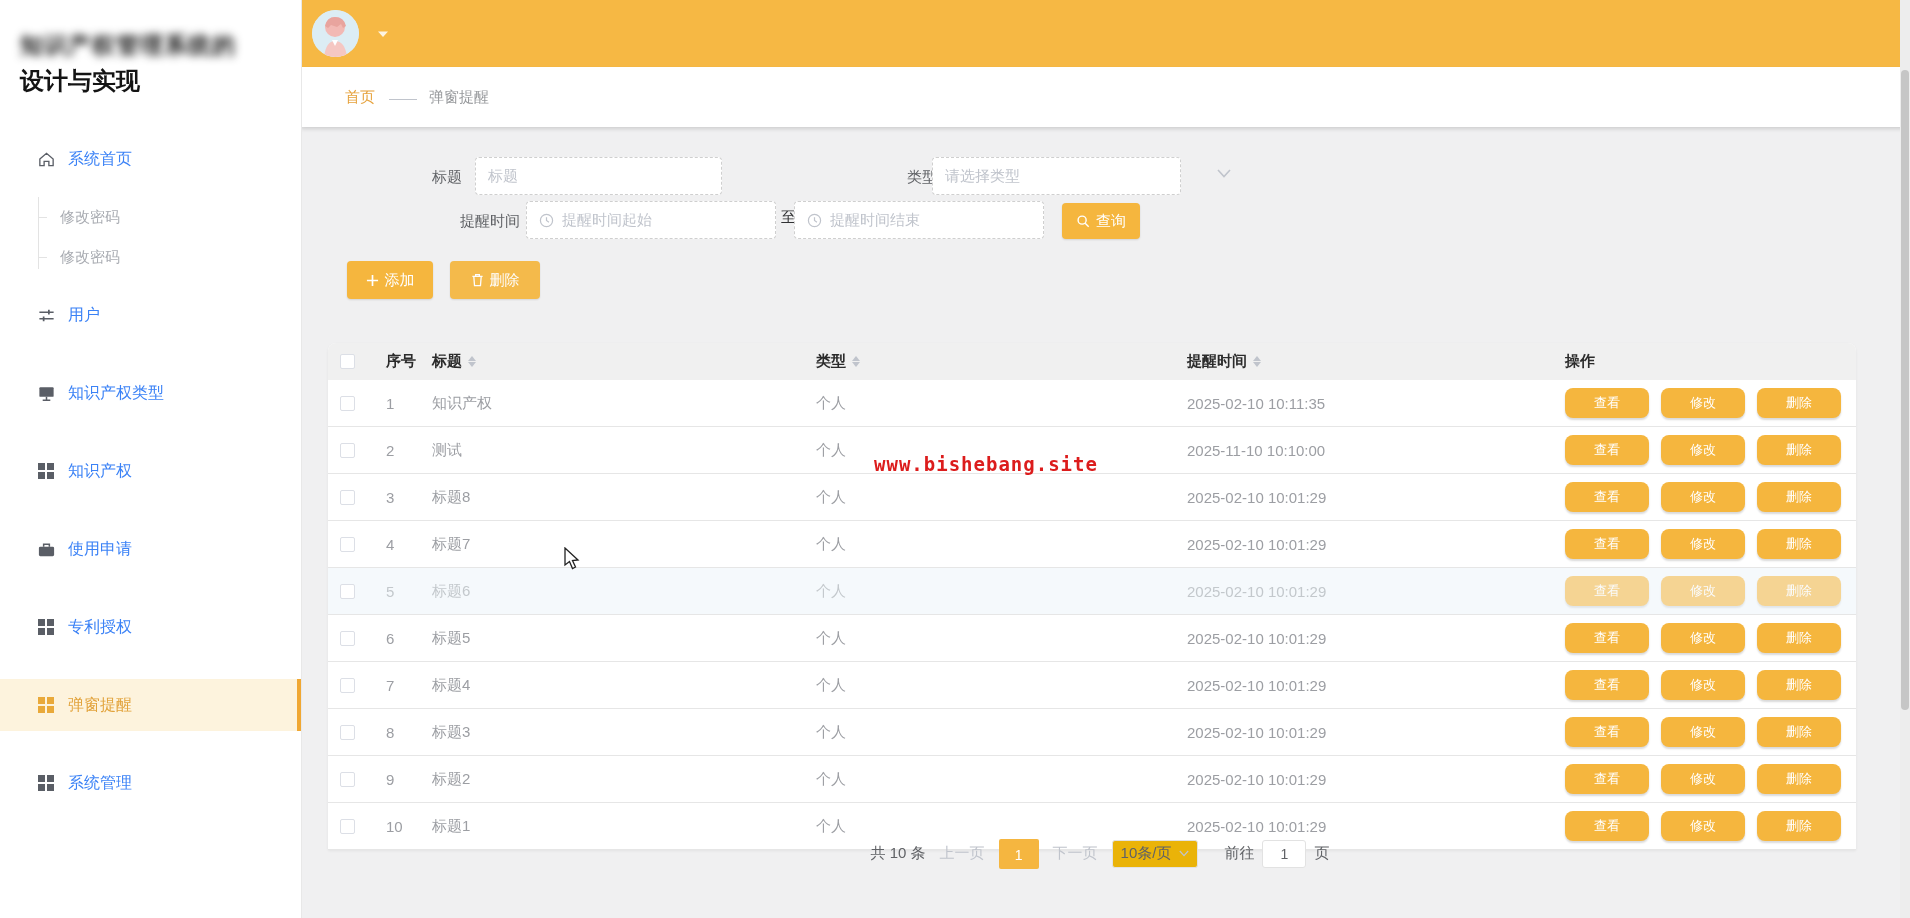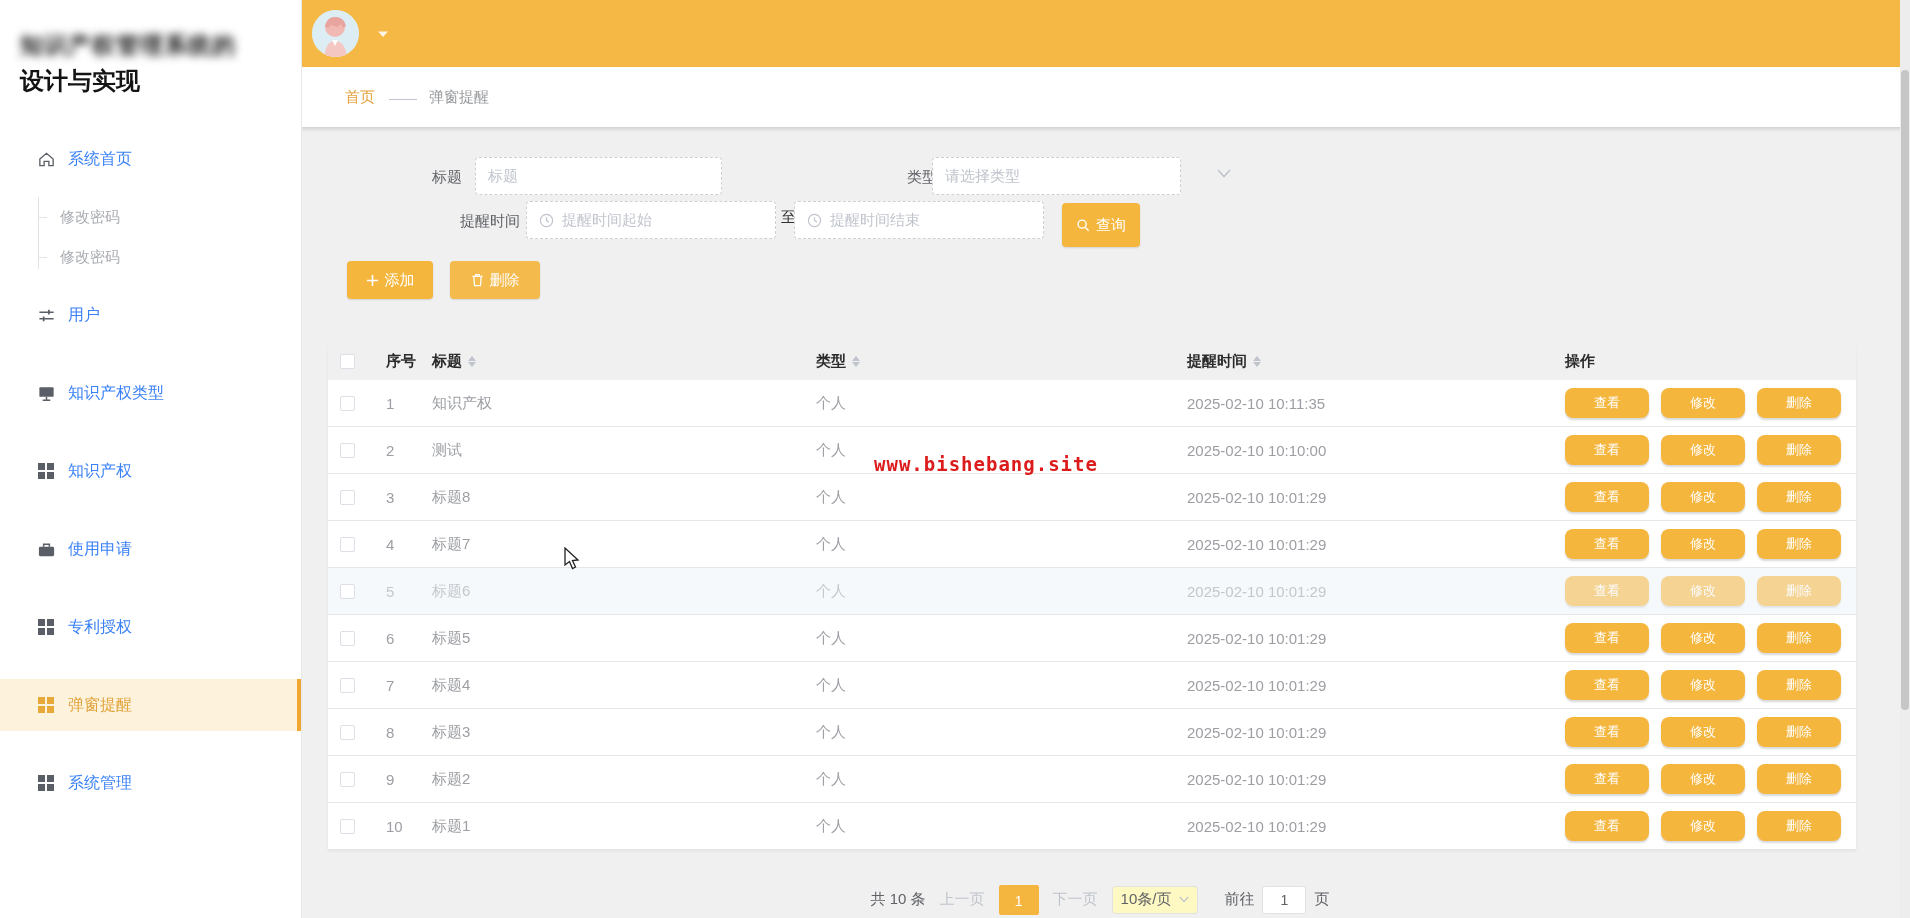--- a/index.html
+++ b/index.html
@@ -57,21 +57,21 @@
     border:1px dashed #cfcfcf; border-radius:4px; display:flex; align-items:center;
     padding:0 12px; cursor:text; }
   .dashed-input .ph { font-size:15px; color:#c0c4cc; }
   .dashed-input .clock { margin-right:8px; color:#c0c4cc; display:inline-flex; }
   .sel-chevron { position:absolute; color:#c0c4cc; display:inline-flex; }
 
   .btn { display:inline-flex; align-items:center; justify-content:center;
     background:#f5b63e; color:#fff; border:none; border-radius:4px; cursor:pointer;
     font-family:inherit; box-shadow:0 1px 2px rgba(0,0,0,.12); }
   .btn .b-icon { display:inline-flex; margin-right:6px; }
-  .btn-search { position:absolute; left:760px; top:76px; width:78px; height:44px; font-size:15px; }
+  .btn-search { position:absolute; left:760px; top:76px; width:78px; height:36px; font-size:15px; }
   .btn-add { position:absolute; left:45px; top:134px; width:86px; height:38px; font-size:15px; }
   .btn-del { position:absolute; left:148px; top:134px; width:90px; height:38px; font-size:15px; }
 
   
   .table-card { position:absolute; left:26px; top:216px; width:1528px;
     background:#fff; border-radius:8px 8px 0 0; box-shadow:0 1px 3px rgba(0,0,0,.06); }
   .t-grid { display:grid; grid-template-columns:46px 46px 384px 371px 378px 1fr;
     align-items:center; }
   .t-head { height:37px; background:#f0f0f0; border-radius:8px 8px 0 0;text-align:center; }
   .t-head .cell { font-size:15px; font-weight:bold; color:#2b2b2b; }
@@ -91,29 +91,29 @@
   .action-btn { width:84px; height:30px; font-size:13px; margin-right:12px;
     border-radius:8px; box-shadow:0 2px 2px rgba(0,0,0,.15); }
 
   
   .watermark { position:absolute; left:572px; top:326px; z-index:4;
     font-family:"DejaVu Sans Mono","Liberation Mono",monospace;
     font-size:19px; font-weight:bold; color:#dc1c1c; letter-spacing:1px; }
   .cursor { position:absolute; left:261px; top:420px; z-index:9; }
 
   
-  .pagination { position:absolute; left:0; right:12px; top:754px; height:37px;
+  .pagination { position:absolute; left:0; right:12px; top:708px; height:37px;
     display:flex; align-items:center; justify-content:center; gap:10px;
     font-size:15px; color:#606266; }
   .pg-total { color:#606266; }
   .pg-btn { color:#c0c4cc; cursor:default; padding:0 4px; }
   .pg-page { width:40px; height:30px; background:#f5b640; color:#fff;
     display:flex; align-items:flex-start; justify-content:center; padding-top:8px;
     font-size:14px; cursor:pointer; border-radius:2px; }
-  .pg-size { height:28px; background:#fef9c3; border:1px solid #e2e2e2; border-radius:3px;
+  .pg-size { height:28px; background:#eab308; border:1px solid #e2e2e2; border-radius:3px;
     display:flex; align-items:center; padding:0 8px; gap:8px; cursor:pointer; color:#606266; }
   .pg-size .cv { color:#c0c4cc; display:inline-flex; }
   .pg-goto { display:flex; align-items:center; gap:8px; margin-left:16px; }
   .pg-input { width:44px; height:28px; border:1px solid #e2e2e2; border-radius:3px;
     background:#fff; text-align:center; font-size:14px; color:#606266;
     display:flex; align-items:center; justify-content:center; cursor:text; }
 
   
   .scrollbar { position:absolute; right:0; top:0; width:10px; height:918px;
     background:#ededed; z-index:10; }
@@ -353,21 +353,21 @@
             <button class="btn action-btn">删除</button>
           </div>
         </div>
         <div class="t-grid t-row">
           <div class="cell">
             <span class="checkbox"></span>
           </div>
           <div class="cell">2</div>
           <div class="cell">测试</div>
           <div class="cell">个人</div>
-          <div class="cell">2025-02-10 10:10:00</div>
+          <div class="cell">2025-11-10 10:10:00</div>
           <div class="cell">
             <button class="btn action-btn">查看</button>
             <button class="btn action-btn">修改</button>
             <button class="btn action-btn">删除</button>
           </div>
         </div>
         <div class="t-grid t-row">
           <div class="cell">
             <span class="checkbox"></span>
           </div>

